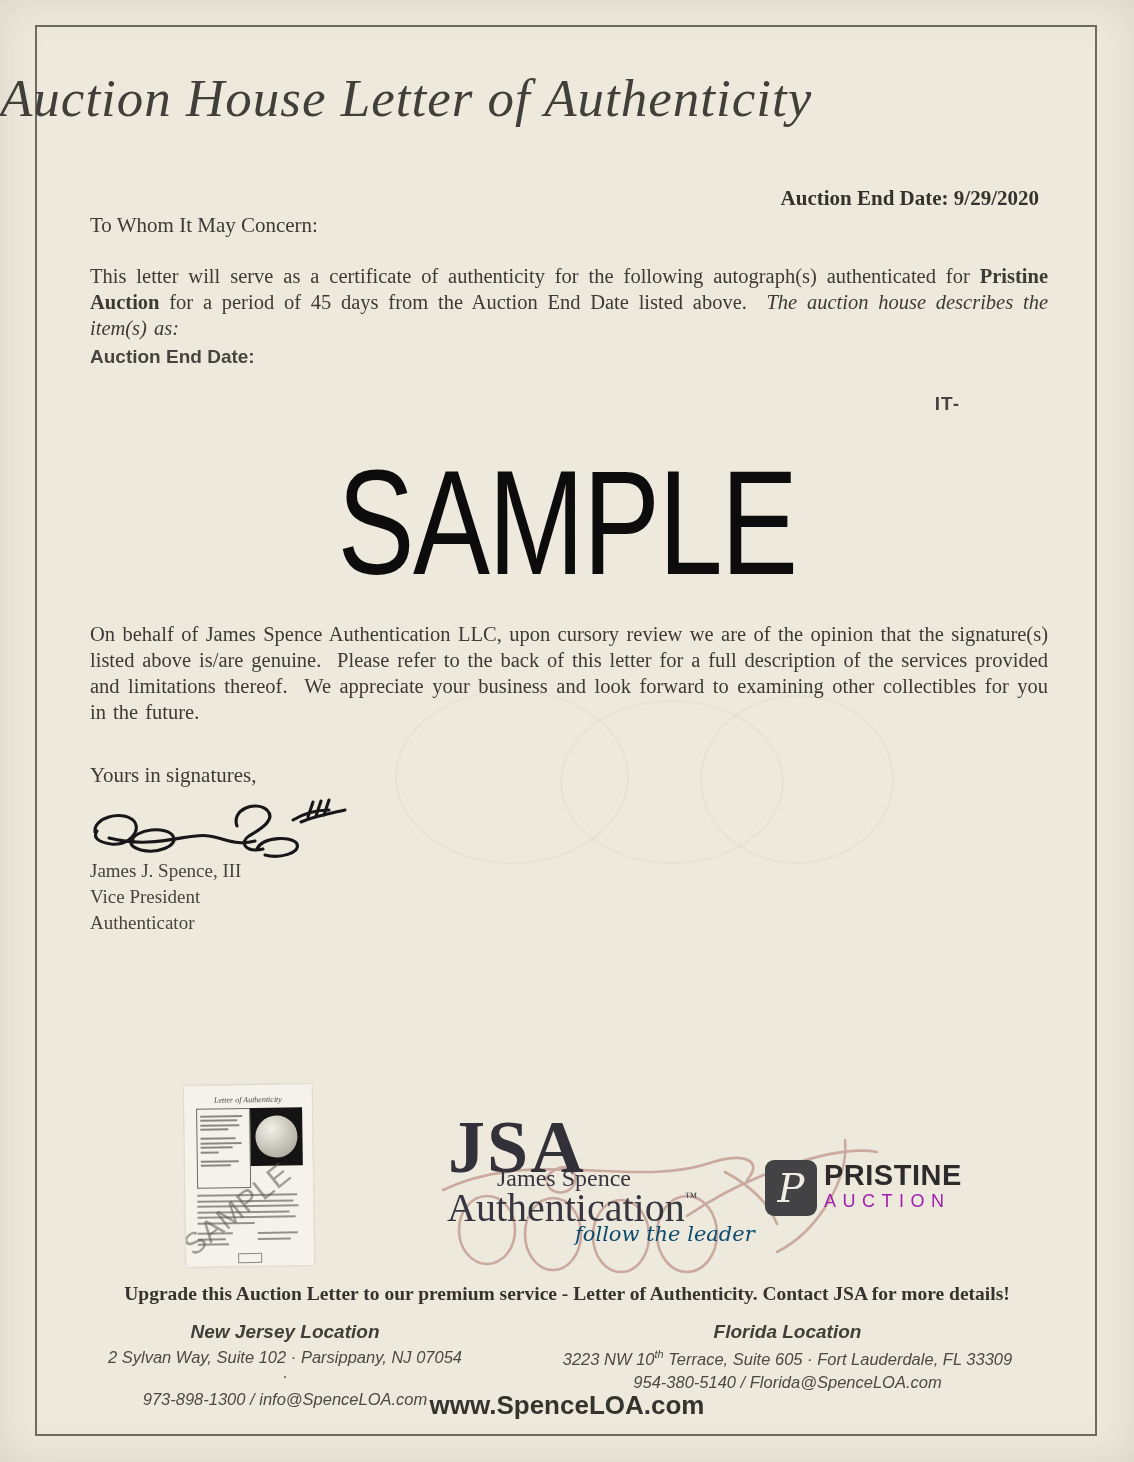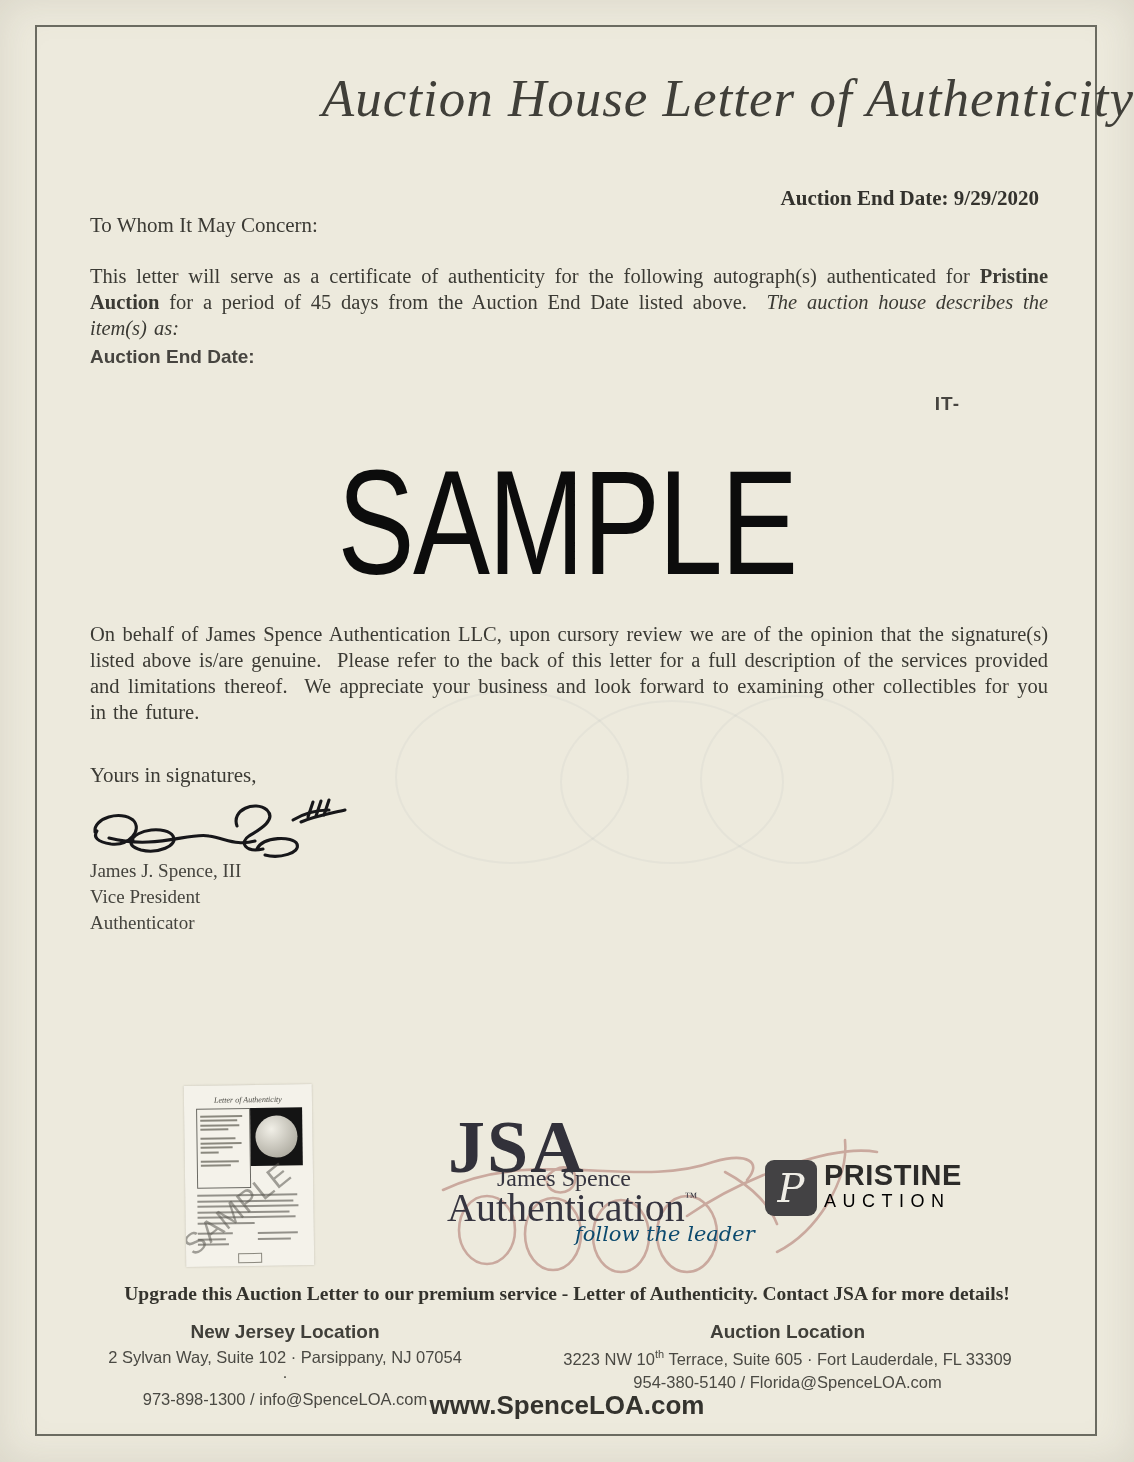--- a/index.html
+++ b/index.html
@@ -13,27 +13,26 @@
     font-family:"Liberation Serif", serif;
     color:#3b3a34;
   }
   .frame{
     position:absolute;left:35px;top:25px;right:37px;bottom:26px;
     border:2px solid #6b6b61;
     pointer-events:none;
   }
   .title{
     position:absolute;left:0;right:0;top:68px;
-    text-align:right;
+    text-align:left;
     font-family:"Liberation Serif", serif;
     font-style:italic;
     font-size:53px;
     letter-spacing:1px;
     color:#403f39;
-    padding-left:16px;
   }
   .end-date{
     position:absolute;right:95px;top:186px;
     font-weight:bold;font-size:21px;color:#33322d;
   }
   .salutation{
     position:absolute;left:90px;top:213px;
     font-size:21px;
   }
   .para{
@@ -152,29 +151,29 @@
     font-size:40px;color:#efede6;
   }
   .p-words{margin-left:7px;}
   .p-line1{
     font-family:"Liberation Sans", sans-serif;
     font-weight:bold;font-size:29px;line-height:30px;letter-spacing:.5px;
     color:#2c2b29;
   }
   .p-line2{
     font-family:"Liberation Sans", sans-serif;
-    font-size:18px;letter-spacing:6.5px;color:#000000;margin-top:1px;
+    font-size:18px;letter-spacing:6.5px;color:#a21caf;margin-top:1px;
   }
 
   
   .upgrade{
     position:absolute;left:0;right:0;top:1283px;
     text-align:center;font-weight:bold;font-size:19.5px;color:#34332d;
   }
-  .loc{position:absolute;top:1321px;font-family:"Liberation Sans", sans-serif;color:#4a4943;text-align:center;}
+  .loc{position:absolute;top:1321px;font-family:"Liberation Sans", sans-serif;color:#4a4943;text-align:center;font-style:italic;}
   .loc-nj{left:105px;width:360px;}
   .loc-fl{left:560px;width:455px;}
   .loc-head{font-weight:bold;font-size:19px;color:#403f39;}
   .loc-addr{font-size:16.5px;margin-top:5px;}
   .loc-contact{font-size:16.5px;margin-top:4px;}
   .website{
     position:absolute;left:0;right:0;top:1390px;
     text-align:center;
     font-family:"Liberation Sans", sans-serif;
     font-weight:bold;font-size:26px;color:#34332e;
@@ -305,19 +304,19 @@
 
   <div class="upgrade">Upgrade this Auction Letter to our premium service - Letter of Authenticity. Contact JSA for more details!</div>
 
   <div class="loc loc-nj">
     <div class="loc-head">New Jersey Location</div>
     <div class="loc-addr">2 Sylvan Way, Suite 102 · Parsippany, NJ 07054 ·</div>
     <div class="loc-contact">973-898-1300 / info@SpenceLOA.com</div>
   </div>
 
   <div class="loc loc-fl">
-    <div class="loc-head">Auction Location</div>
+    <div class="loc-head">Florida Location</div>
     <div class="loc-addr"><span>3223 NW 10</span><sup>th</sup><span> Terrace, Suite 605 · Fort Lauderdale, FL 33309</span></div>
     <div class="loc-contact">954-380-5140 / Florida@SpenceLOA.com</div>
   </div>
 
   <div class="website">www.SpenceLOA.com</div>
 </div>
 
 </body></html>

